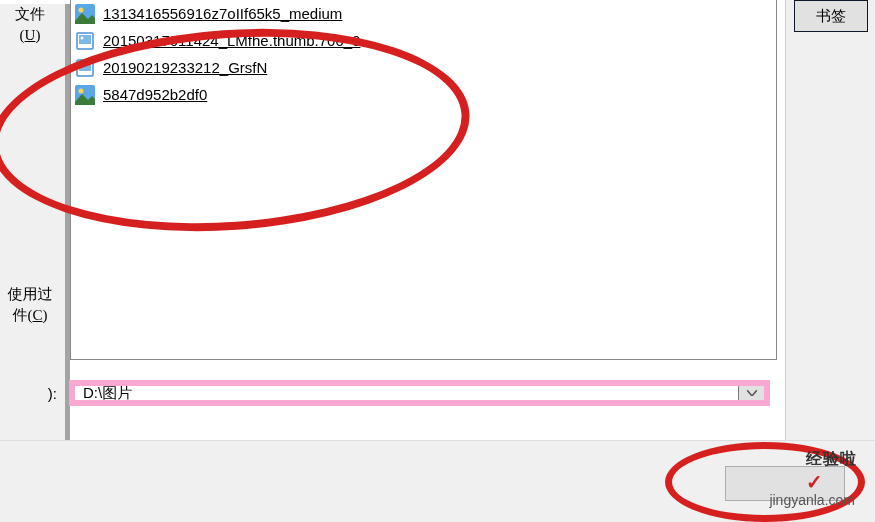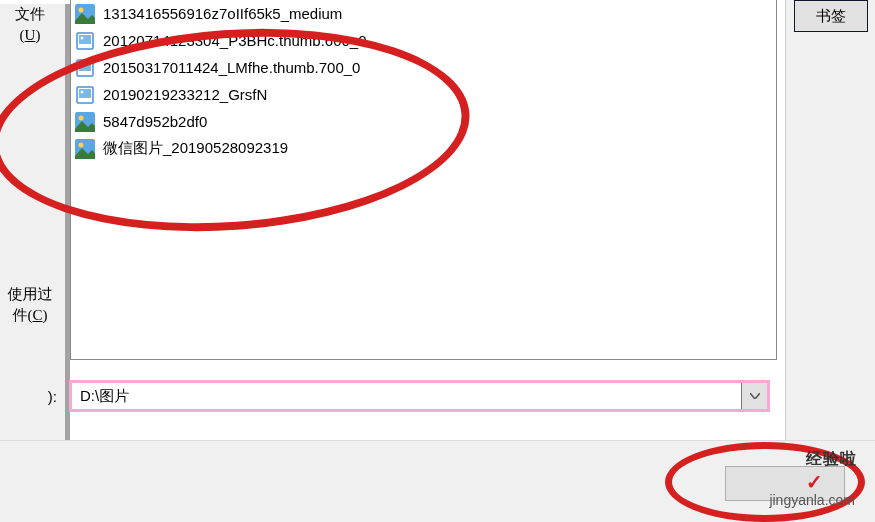--- a/index.html
+++ b/index.html
@@ -5,31 +5,31 @@
     * { box-sizing: border-box; margin: 0; padding: 0; }
     body { font-family: "Microsoft YaHei", "Segoe UI", sans-serif; font-size: 14px; background: #fff; width: 875px; height: 522px; overflow: hidden; position: relative; }
     
     .left-sidebar { position: absolute; left: 0; top: 4px; width: 70px; height: 460px; background: #f0f0f0; border-right: 5px solid #a3a3a3; font-family: Liberation Serif, serif; }
     .sidebar-label { position: absolute; font-size: 15px; color: #000; text-align: center; width: 60px; line-height: 1.4; }
     .label1 { top: 0px; left: 0; }
     .label2 { top: 122px; left: 0; }
     .label3 { top: 280px; left: 0; }
     .underline { text-decoration: underline; }
     
-    .file-list-panel { position: absolute; left: 70px; top: 0; width: 707px; height: 360px; border: 1px solid #888; border-top: none; background: #fff; }
+    .file-list-panel { position: absolute; left: 70px; top: 0; width: 707px; height: 360px; border: 1px solid #888; border-top: none; background: #fff; text-decoration: underline; }
     .file-item { display: flex; align-items: center; height: 27px; padding-left: 2px; cursor: default; }
     .file-icon { width: 24px; height: 24px; margin-right: 6px; flex-shrink: 0; display: flex; align-items: center; justify-content: center; }
     .file-name { font-size: 15px; color: #000; white-space: nowrap; }
     
     .right-sidebar { position: absolute; right: 0; top: 0; width: 90px; height: 460px; background: #f0f0f0; border-left: 1px solid #ccc; }
     .right-button { position: absolute; top: 0; left: 8px; width: 74px; height: 32px; background: #e1e1e1; border: 1px solid #0f172a; text-align: center; line-height: 30px; font-size: 15px; }
     
     .path-row { position: absolute; left: 0; top: 380px; width: 780px; display: flex; align-items: center; }
     .path-label { width: 65px; text-align: right; padding-right: 8px; font-size: 15px; }
-    .path-combo { flex: 1; height: 32px; border: 3px solid #f9a8d4; display: flex; position: relative; margin-left: 4px; margin-right: 10px; }
+    .path-combo { flex: 1; height: 26px; border: 6px solid #f9a8d4; display: flex; position: relative; margin-left: 4px; margin-right: 10px; }
     .path-input { flex: 1; border: none; padding: 0 8px; font-size: 15px; outline: none; }
     .path-dropdown { width: 26px; border-left: 1px solid #7a7a7a; background: #e1e1e1; display: flex; align-items: center; justify-content: center; }
     
     .bottom-bar { position: absolute; left: 0; top: 440px; width: 875px; height: 82px; background: #f0f0f0; border-top: 1px solid #ddd; }
     .action-button { position: absolute; right: 30px; top: 25px; width: 120px; height: 35px; background: #e1e1e1; border: 1px solid #adadad; }
     
     .annotation-ellipse1 { position: absolute; left: -10px; top: 30px; width: 480px; height: 200px; border: 8px solid #d62020; border-radius: 50%; pointer-events: none; transform: rotate(-4deg); }
     .annotation-ellipse2 { position: absolute; right: 10px; top: 442px; width: 200px; height: 80px; border: 7px solid #d62020; border-radius: 50%; pointer-events: none; }
     
     .watermark { position: absolute; right: 20px; bottom: 28px; font-size: 16px; font-weight: bold; color: #333; display: flex; align-items: baseline; z-index: 100; flex-direction: column;}
@@ -63,30 +63,20 @@
     <span class="file-name">1313416556916z7oIIf65k5_medium</span>
   </div>
   <div class="file-item">
     <span class="file-icon">
         <svg width="18" height="18" viewBox="0 0 18 18">
           <rect x="1" y="1" width="16" height="16" fill="#fff" stroke="#4a90d9" stroke-width="1.5" rx="1"></rect>
           <rect x="3" y="3" width="12" height="9" fill="#7ab8e8"></rect>
           <circle cx="6" cy="6" r="1.5" fill="#fff"></circle>
         </svg>
       </span>
-    <span class="file-name">20120714123304_P3BHc.thumb.600_0</span>
-  </div>
-  <div class="file-item">
-    <span class="file-icon">
-        <svg width="18" height="18" viewBox="0 0 18 18">
-          <rect x="1" y="1" width="16" height="16" fill="#fff" stroke="#4a90d9" stroke-width="1.5" rx="1"></rect>
-          <rect x="3" y="3" width="12" height="9" fill="#7ab8e8"></rect>
-          <circle cx="6" cy="6" r="1.5" fill="#fff"></circle>
-        </svg>
-      </span>
     <span class="file-name">20150317011424_LMfhe.thumb.700_0</span>
   </div>
   <div class="file-item">
     <span class="file-icon">
         <svg width="18" height="18" viewBox="0 0 18 18">
           <rect x="1" y="1" width="16" height="16" fill="#fff" stroke="#4a90d9" stroke-width="1.5" rx="1"></rect>
           <rect x="3" y="3" width="12" height="9" fill="#7ab8e8"></rect>
           <circle cx="6" cy="6" r="1.5" fill="#fff"></circle>
         </svg>
       </span>
@@ -94,30 +84,20 @@
   </div>
   <div class="file-item">
     <span class="file-icon">
         <svg width="22" height="22" viewBox="0 0 22 22">
           <rect x="1" y="1" width="20" height="20" fill="#5aa7e6" rx="2"></rect>
           <circle cx="7" cy="7" r="2.5" fill="#ffd24a"></circle>
           <path d="M1 18 L8 10 L14 16 L18 12 L21 15 L21 21 L1 21 Z" fill="#3a7a3a"></path>
         </svg>
       </span>
     <span class="file-name">5847d952b2df0</span>
-  </div>
-  <div class="file-item">
-    <span class="file-icon">
-        <svg width="22" height="22" viewBox="0 0 22 22">
-          <rect x="1" y="1" width="20" height="20" fill="#5aa7e6" rx="2"></rect>
-          <circle cx="7" cy="7" r="2.5" fill="#ffd24a"></circle>
-          <path d="M1 18 L8 10 L14 16 L18 12 L21 15 L21 21 L1 21 Z" fill="#3a7a3a"></path>
-        </svg>
-      </span>
-    <span class="file-name">微信图片_20190528092319</span>
   </div>
 </div>
 
 <div class="right-sidebar">
   <div class="right-button">
     <span>书签</span>
   </div>
 </div>
 
 <div class="path-row">

